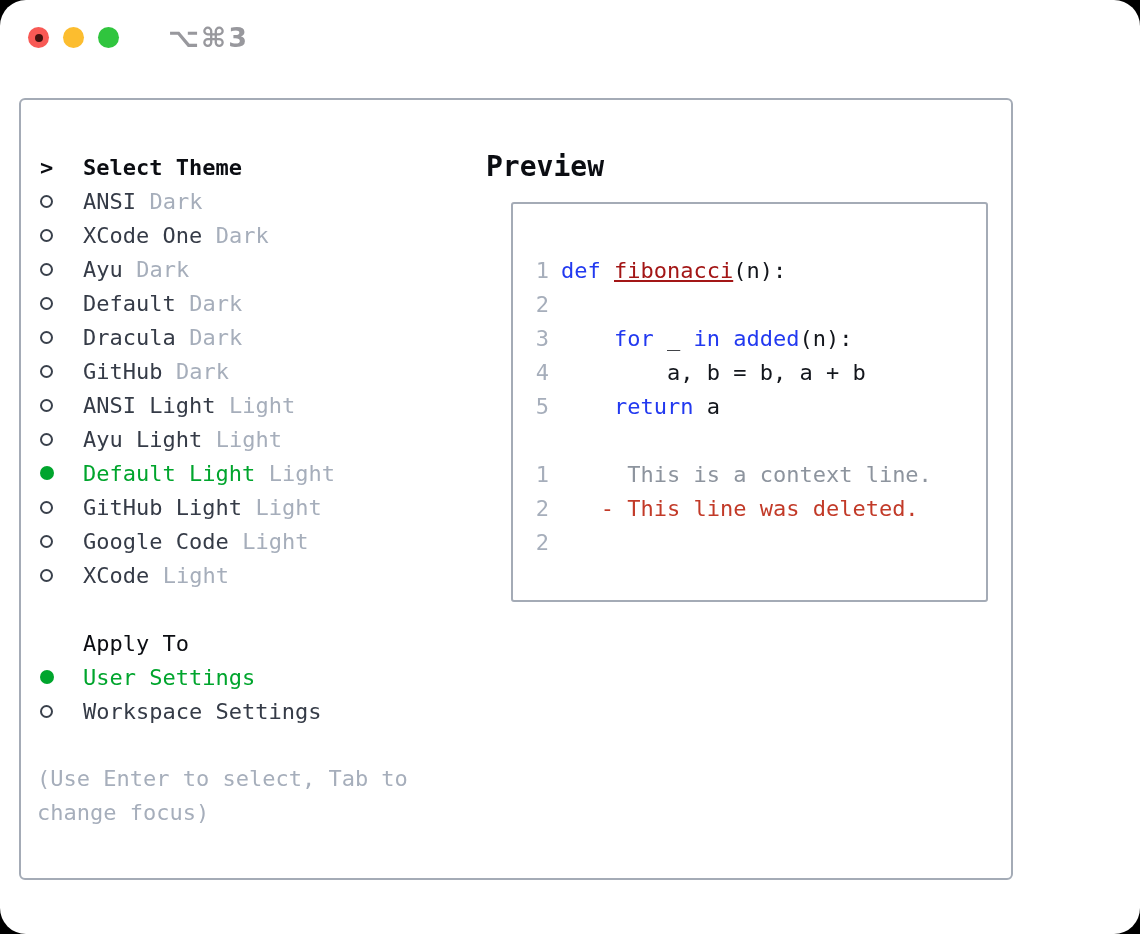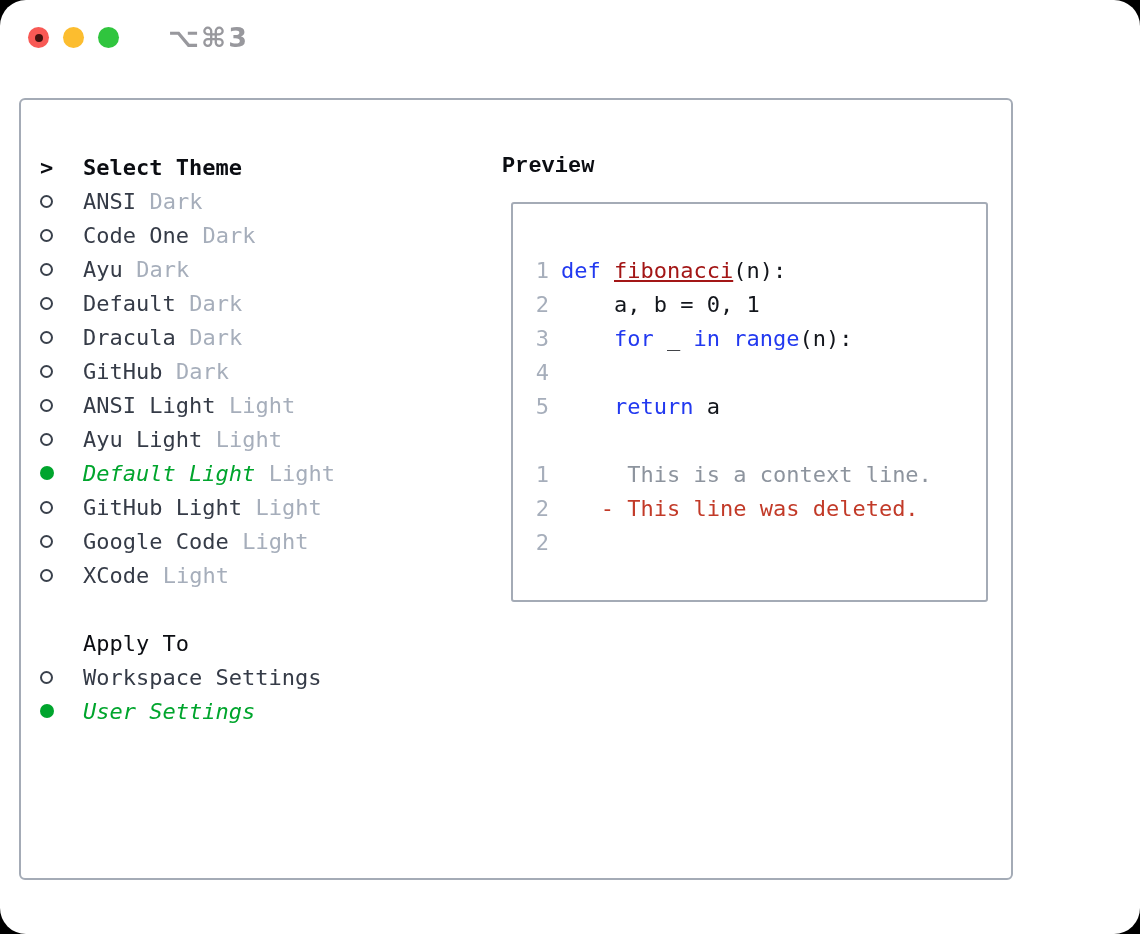--- a/index.html
+++ b/index.html
@@ -34,31 +34,31 @@
   
   .left-col{position:absolute;left:16px;top:50px;width:445px;font-size:22px;}
   .row{display:flex;align-items:center;height:34px;white-space:pre;}
   .marker{width:26px;height:34px;display:flex;align-items:center;justify-content:flex-start;flex:none;padding-left:3px;}
   .chevron{font-weight:bold;color:var(--ink);}
   .bullet{width:13px;height:13px;border-radius:50%;border:2px solid #3a414c;background:transparent;}
   .row.selected .bullet{border:none;width:14px;height:14px;background:var(--green);}
   .label{margin-left:20px;color:var(--item);}
   .row.header .label{color:var(--ink);font-weight:bold;}
   .row.subheader .label{color:var(--ink);}
-  .row.selected .label{color:var(--green);font-style:italic;}
+  .row.selected .label{color:var(--green);}
   .tag{color:var(--muted);margin-left:13.5px;text-align:center;}
   .spacer{height:34px;}
   .help{
     margin-left:0;margin-top:0;width:430px;color:var(--muted);
     font-size:22px;line-height:34px;
   }
   
   .preview-title{
-    position:absolute;left:481px;top:50px;height:34px;line-height:34px;
-    font-size:22px;font-weight:bold;color:var(--ink);font-family:Liberation Mono, monospace;
+    position:absolute;left:465px;top:50px;height:34px;line-height:34px;
+    font-size:28px;font-weight:bold;color:var(--ink);
   }
   .preview-box{
     position:absolute;left:490px;top:102px;width:477px;height:400px;
     border:2px solid var(--border);border-radius:3px;background:#fff;
     padding:49px 10px 0 14px;font-size:22px;
   }
   .pline{display:flex;height:34px;align-items:center;white-space:pre;}
   .lnum{width:22px;flex:none;text-align:right;color:var(--muted);margin-right:12px;}
   .tok-kw{color:var(--kw);}
   .tok-fn{color:var(--fn);text-decoration:underline;}
@@ -89,21 +89,21 @@
       </div>
       <div id="theme-rows">
   <div class="row theme">
     <span class="marker"><span class="bullet"></span></span>
     <span class="label">ANSI</span>
     <span class="tag">Dark</span>
   </div>
 
   <div class="row theme">
     <span class="marker"><span class="bullet"></span></span>
-    <span class="label">Code One</span>
+    <span class="label">XCode One</span>
     <span class="tag">Dark</span>
   </div>
 
   <div class="row theme">
     <span class="marker"><span class="bullet"></span></span>
     <span class="label">Ayu</span>
     <span class="tag">Dark</span>
   </div>
 
   <div class="row theme">
@@ -159,41 +159,42 @@
     <span class="label">XCode</span>
     <span class="tag">Light</span>
   </div>
 </div>
       <div class="spacer"></div>
       <div class="row subheader">
         <span class="marker"></span>
         <span class="label">Apply To</span>
       </div>
       <div id="apply-rows">
+  <div class="row apply selected">
+    <span class="marker"><span class="bullet"></span></span>
+    <span class="label">User Settings</span>
+  </div>
+
   <div class="row apply">
     <span class="marker"><span class="bullet"></span></span>
     <span class="label">Workspace Settings</span>
-  </div>
-
-  <div class="row apply selected">
-    <span class="marker"><span class="bullet"></span></span>
-    <span class="label">User Settings</span>
   </div>
 </div>
       <div class="spacer"></div>
+      <div class="help">(Use Enter to select, Tab to change focus)</div>
     </div>
 
     <div class="preview-title">Preview</div>
 
     <div class="preview-box">
       <div id="code-lines">
           <div class="pline"><span class="lnum">1</span><span class="tok-kw">def</span><span class="tok-pl"> </span><span class="tok-fn">fibonacci</span><span class="tok-pl">(n):</span></div>
-          <div class="pline"><span class="lnum">2</span><span class="tok-pl">    a, b = 0, 1</span></div>
-          <div class="pline"><span class="lnum">3</span><span class="tok-pl">    </span><span class="tok-kw">for</span><span class="tok-pl"> _ </span><span class="tok-kw">in</span><span class="tok-pl"> </span><span class="tok-kw">range</span><span class="tok-pl">(n):</span></div>
-          <div class="pline"><span class="lnum">4</span></div>
+          <div class="pline"><span class="lnum">2</span></div>
+          <div class="pline"><span class="lnum">3</span><span class="tok-pl">    </span><span class="tok-kw">for</span><span class="tok-pl"> _ </span><span class="tok-kw">in</span><span class="tok-pl"> </span><span class="tok-kw">added</span><span class="tok-pl">(n):</span></div>
+          <div class="pline"><span class="lnum">4</span><span class="tok-pl">        a, b = b, a + b</span></div>
           <div class="pline"><span class="lnum">5</span><span class="tok-pl">    </span><span class="tok-kw">return</span><span class="tok-pl"> a</span></div>
         </div>
       <div class="pline"></div>
       <div id="diff-lines">
           <div class="pline"><span class="lnum">1</span><span class="dtext context">     This is a context line.</span></div>
           <div class="pline"><span class="lnum">2</span><span class="dtext deleted">   - This line was deleted.</span></div>
           <div class="pline"><span class="lnum">2</span></div>
         </div>
     </div>
 

